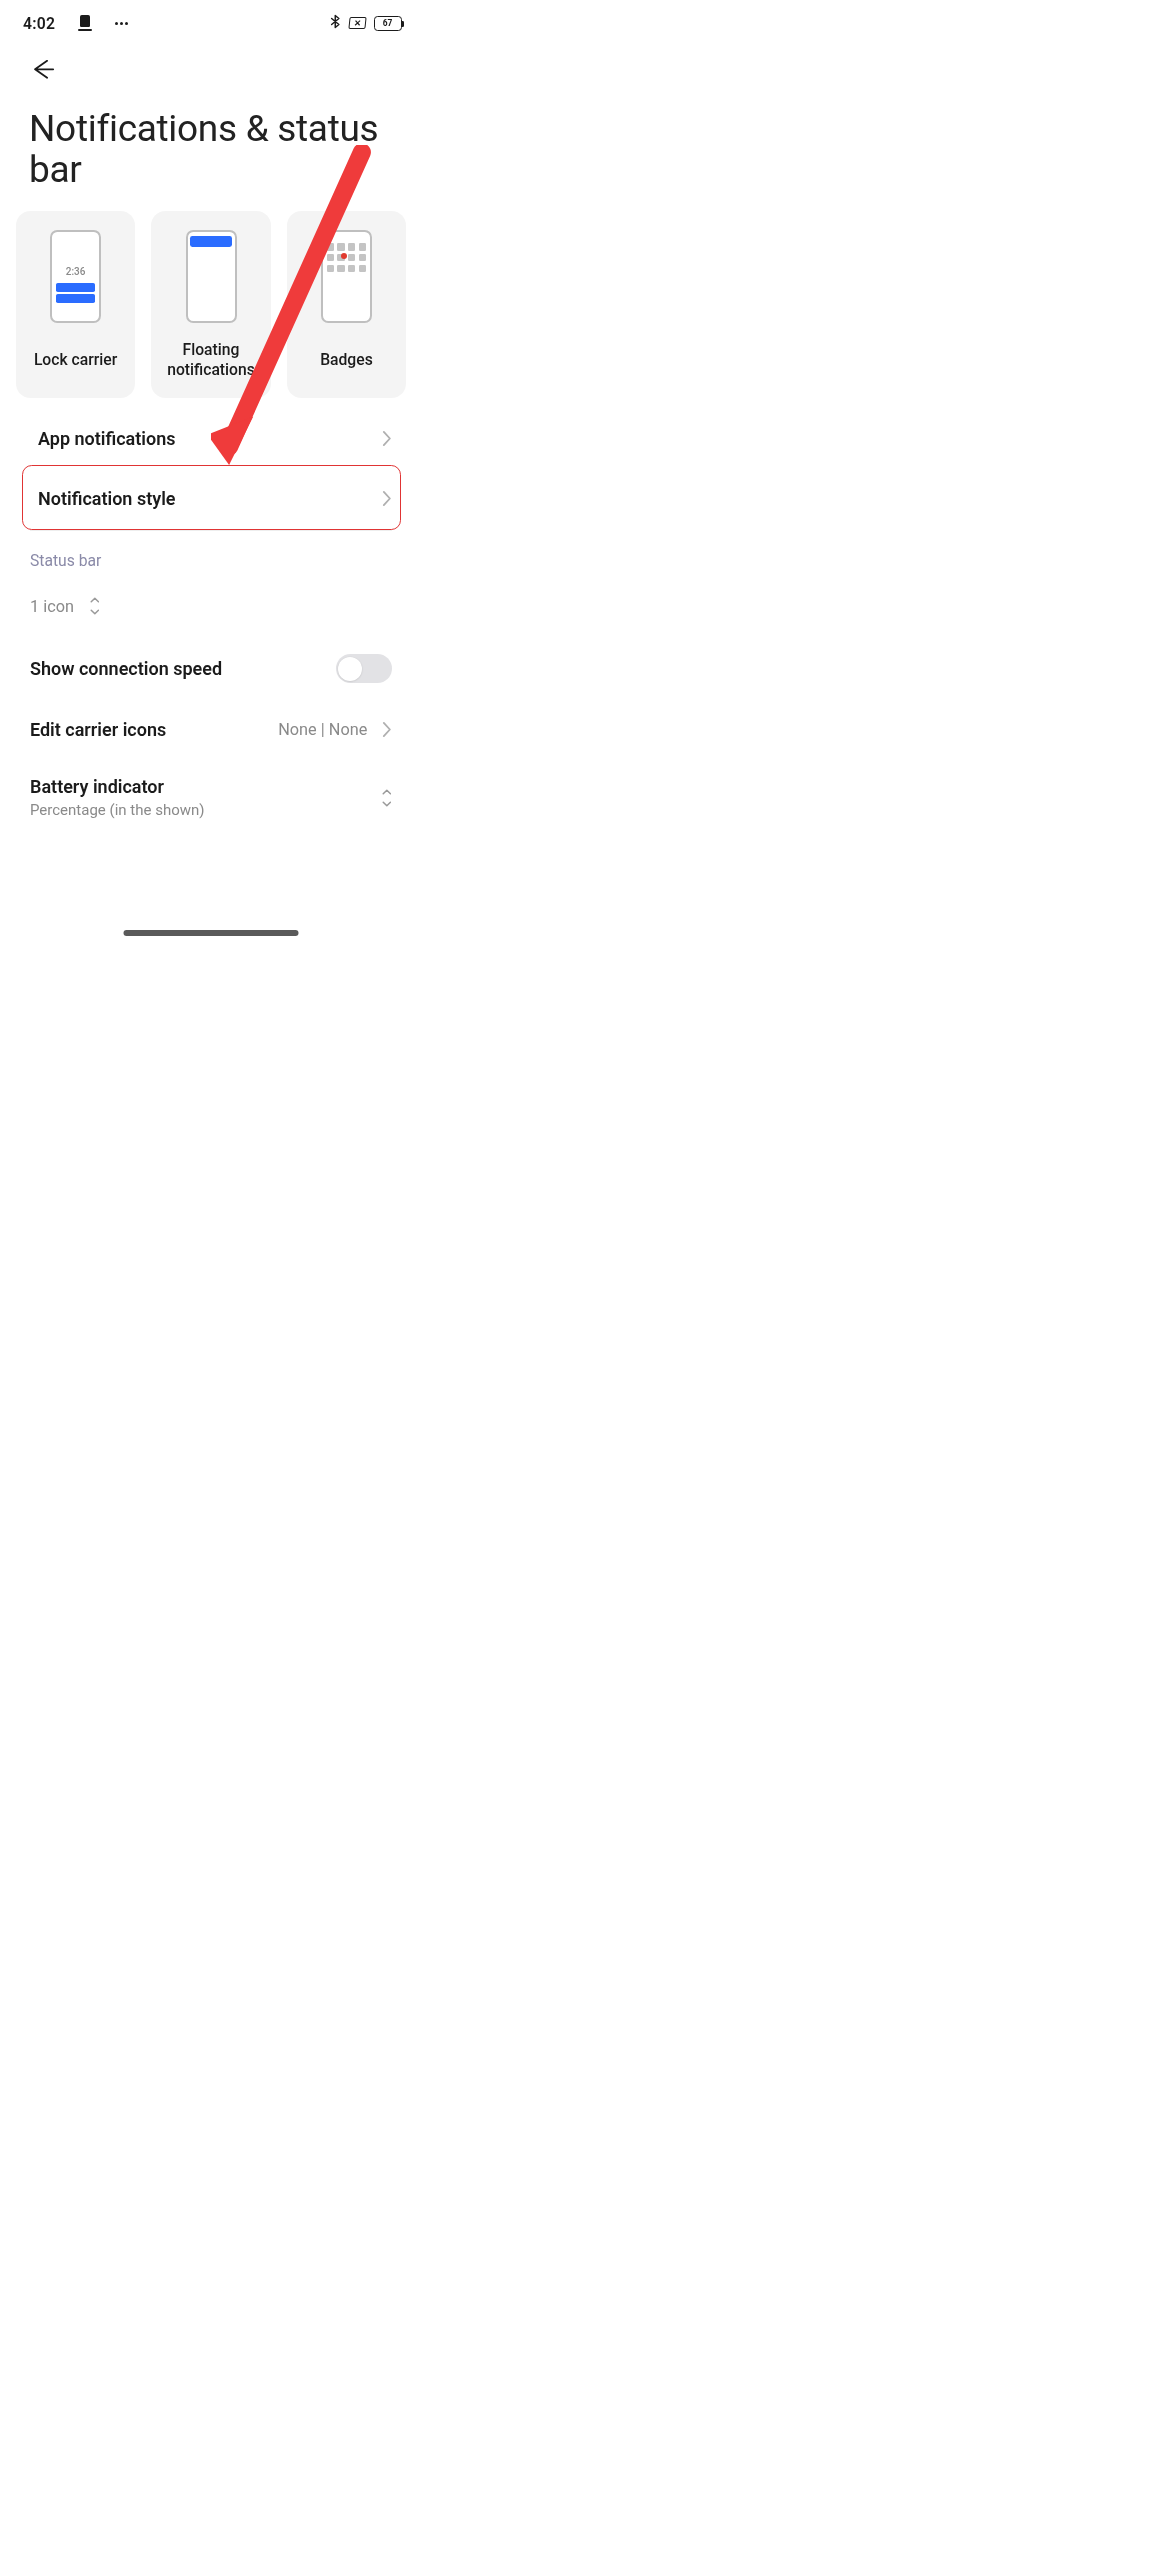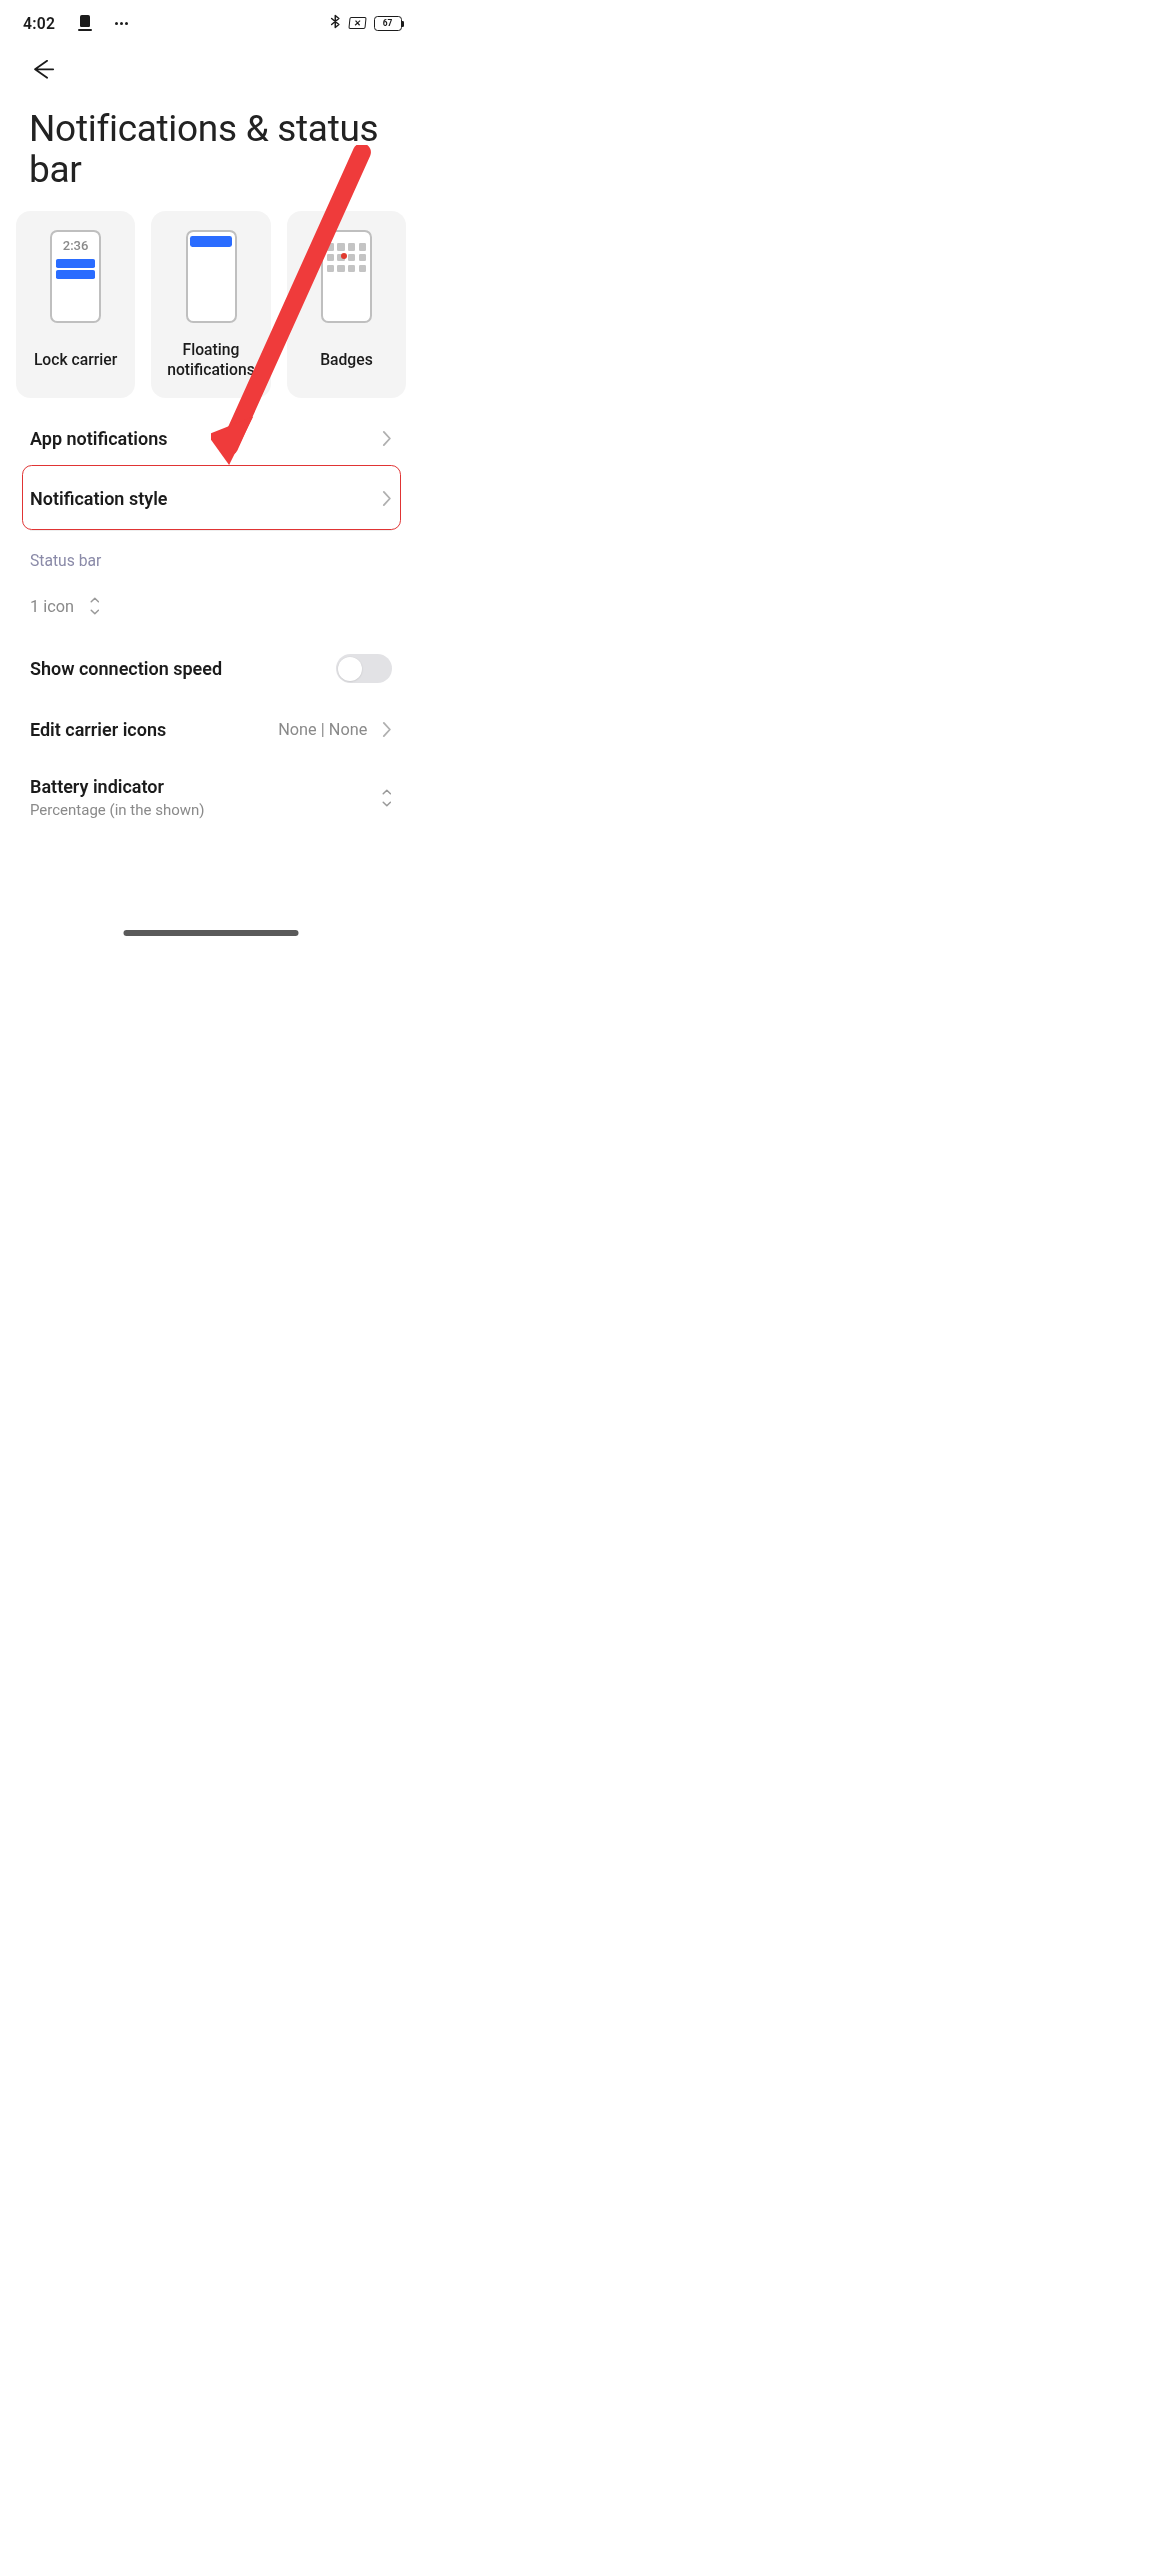--- a/index.html
+++ b/index.html
@@ -27,33 +27,33 @@
   
   .title { padding: 12px 29px 6px 29px; font-size: 37px; font-weight: 400; line-height: 1.12; color:#222; letter-spacing: -0.3px; }
 
   
   .section-label { padding: 28px 30px 6px 30px; font-size: 15.7px; color: #8a8aa8; font-weight: 400; }
 
   
   .cards-row { display:flex; gap:15.7px; padding: 14.5px 15.7px 0 15.7px; }
   .card { flex:1 1 0; background:#f4f4f4; border-radius:14.5px; padding: 19.3px 6px 18px 6px; display:flex; flex-direction:column; align-items:center; text-align:center; }
   .phone-frame { width:51px; height:93px; border:2.4px solid #bfbfbf; border-radius:7.2px; background:#fff; padding:6px 4.8px; display:flex; flex-direction:column; align-items:center; }
-  .phone-frame.lock .time-text { font-size:13px; color:#8a8a8a; font-weight:500; margin-bottom:3.6px; }
+  .phone-frame.lock .time-text { font-size:10px; color:#8a8a8a; font-weight:500; margin-bottom:3.6px;margin-top:28px; }
   .phone-frame.lock .blue-bar { width:39px; height:8.4px; background:#2a6cff; border-radius:1.8px; margin-top:2.4px; }
   .phone-frame.float { padding:0; }
   .phone-frame.float .top-bar { margin:3.6px auto 0 auto; width:42px; height:11px; background:#2a6cff; border-radius:2.4px; }
   .phone-frame.badge { padding:11px 6px; }
   .badge-grid { display:grid; grid-template-columns: repeat(4, 7.2px); grid-auto-rows:7.2px; gap:3.6px; position:relative; }
   .badge-grid div { width:7.2px; height:7.2px; background:#c4c4c4; border-radius:1.2px; }
   .badge-dot { position:absolute; width:6px; height:6px; background:#e03a2f; border-radius:50%; top:9.7px; left:14.5px; z-index:2; }
   .card-label { margin-top:17px; font-size:15.7px; font-weight:500; color:#1b1b1b; line-height:1.25; min-height:39px; display:flex; align-items:center; justify-content:center; }
 
   
   .list-item { display:flex; align-items:center; justify-content:space-between; padding: 18px 30px; }
-  .list-item.tall { padding: 19.3px 30px; }
+  .list-item.tall { padding: 19.3px 30px; margin-left: 8px; }
   .list-item .primary { font-size:18px; font-weight:600; color:#1b1b1b; }
   .list-item .primary.wrap { max-width: 260px; line-height:1.3; }
   .list-item .secondary { font-size:15px; color:#8a8a8a; margin-top:3.6px; }
   .list-left { display:flex; flex-direction:column; }
   .list-right { display:flex; align-items:center; gap:15px; font-size:16.3px; color:#8a8a8a; }
   .chevron { width: 9.7px; height: 17px; }
   .chevron svg { width:100%; height:100%; }
   .updown { width:11px; height:18px; display:flex; flex-direction:column; justify-content:space-between; align-items:center; }
   .updown svg { width:9.7px; height:6px; }
 

